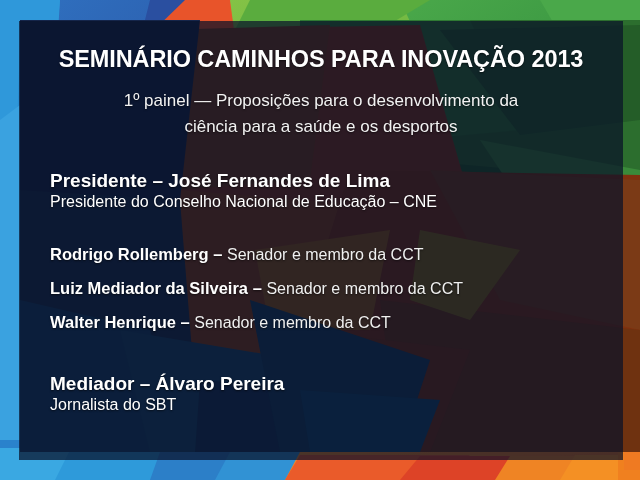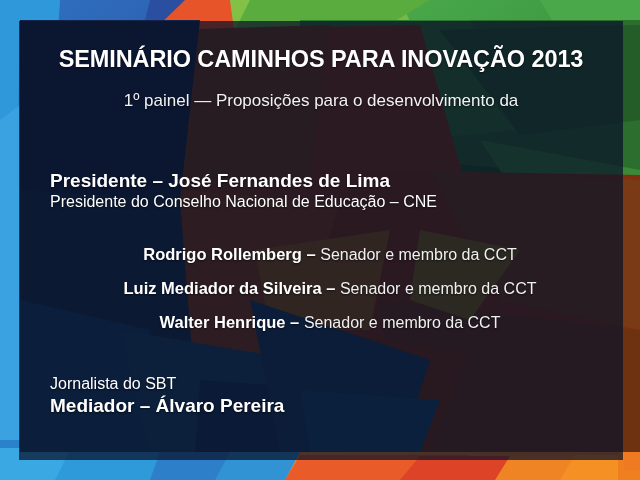--- a/index.html
+++ b/index.html
@@ -93,21 +93,20 @@
   .section-head {
     font-size: 16.5px;
     font-weight: bold;
     line-height: 21px;
     margin: 0;
   }
   .person {
     font-size: 16.5px;
     line-height: 21px;
     margin: 0;
-    text-align: center;
   }
   .person .nm { font-weight: bold; }
   .person .dsc { font-weight: normal; color: #f0f0f0; font-size: 16px; }
   .sp-18 { height: 18px; }
   .sp-13 { height: 13px; }
   .sp-40 { height: 40px; }
 </style>
 </head>
 <body>
 
@@ -200,20 +199,21 @@
   </svg>
 
   <div id="panel"></div>
 
   <div id="content">
 
     <div class="title">SEMINÁRIO CAMINHOS PARA INOVAÇÃO 2013</div>
 
     <div class="subtitle">
       <div>1º painel — Proposições para o desenvolvimento da</div>
+      <div>ciência para a saúde e os desportos</div>
     </div>
 
     <div class="body-block">
 
       <div class="line role-name">Presidente – José Fernandes de Lima</div>
       <div class="line role-sub">Presidente do Conselho Nacional de Educação – CNE</div>
 
       <div class="sp-18"></div>
 
 
@@ -230,18 +230,18 @@
       </div>
 
       <div class="sp-13"></div>
 
       <div class="line person">
         <span class="nm">Walter Henrique</span><span class="nm"> – </span><span class="dsc">Senador e membro da CCT</span>
       </div>
 
       <div class="sp-40"></div>
 
+      <div class="line role-name">Mediador – Álvaro Pereira</div>
       <div class="line role-sub">Jornalista do SBT</div>
-      <div class="line role-name">Mediador – Álvaro Pereira</div>
 
     </div>
   </div>
 </div>
 
 </body></html>

